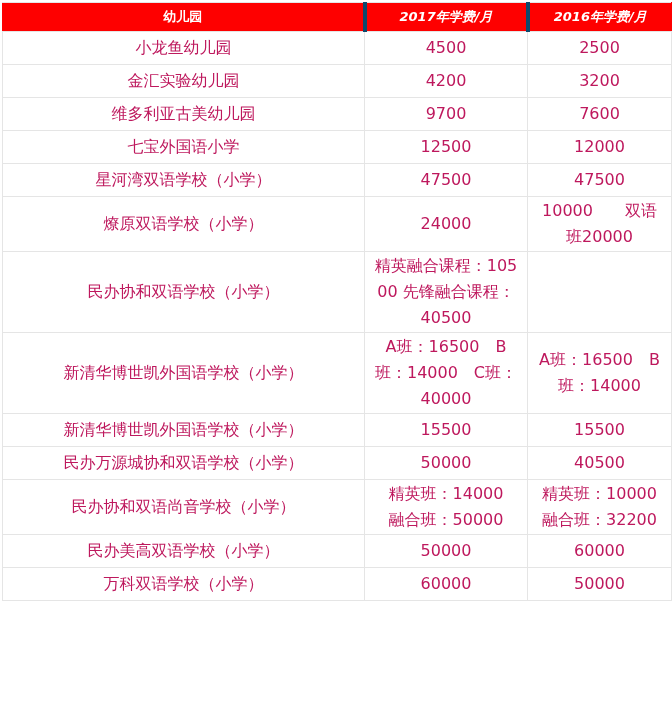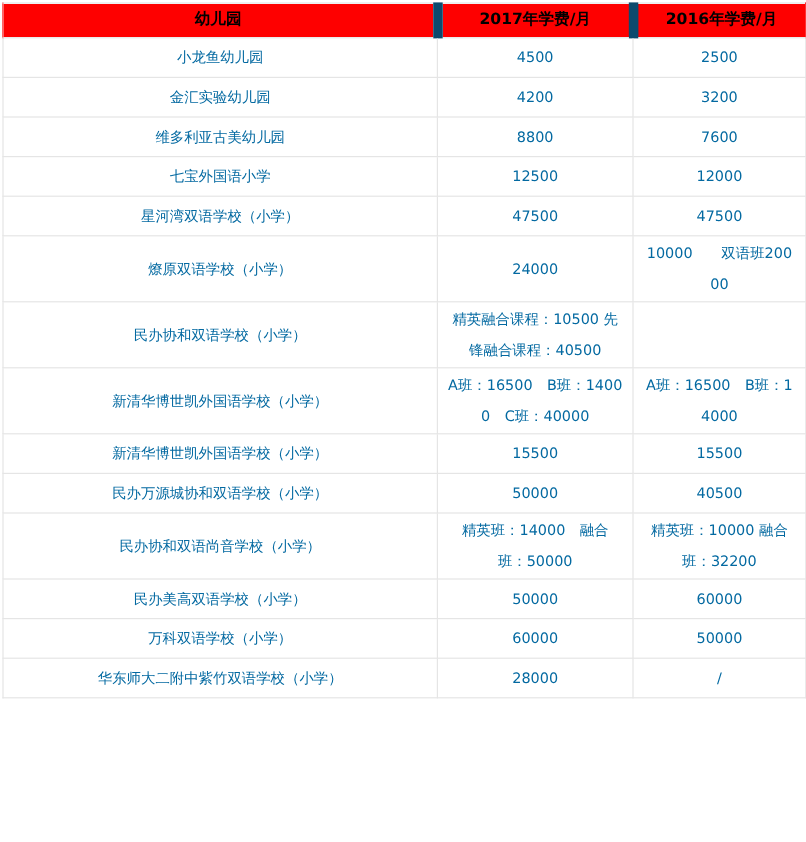--- a/index.html
+++ b/index.html
@@ -18,43 +18,44 @@
   table.tuition {
     border-collapse: collapse;
     table-layout: fixed;
     width: 669px;
     margin: 2px 0 0 2px;
   }
   table.tuition td {
     border: 1px solid #e5e5e5;
     text-align: center;
     vertical-align: middle;
-    font-size: 12px;
-    color: #0369a1;
+    font-size: 16px;
+    color: #be185d;
     line-height: 26px;
     height: 33px;
     padding: 1px 8px;
     word-break: break-all;
     overflow: hidden;
   }
   tr.section-header td {
     background: #fe0000;
-    color: #000000;
+    color: #ffffff;
     font-weight: bold;
     font-size: 13px;
     height: 29px;
     line-height: 20px;
     border-top: 1px solid #e5e5e5;
     border-bottom: 1px solid #e5e5e5;
     border-left: 1px solid #fe0000;
     border-right: 1px solid #fe0000;
     word-break: keep-all;
   }
   tr.section-header td + td {
-    border-left: 8px solid #0c4a6e;
+    border-left: 4px solid #0c4a6e;
+    font-style: italic;
   }
 </style>
 </head>
 <body>
 
 <div class="page">
   <table class="tuition">
     <colgroup>
       <col style="width:362px">
       <col style="width:163px">
@@ -71,21 +72,21 @@
           <td>4500</td>
           <td>2500</td>
         </tr>
         <tr>
           <td>金汇实验幼儿园</td>
           <td>4200</td>
           <td>3200</td>
         </tr>
         <tr>
           <td>维多利亚古美幼儿园</td>
-          <td>8800</td>
+          <td>9700</td>
           <td>7600</td>
         </tr>
         <tr>
           <td>七宝外国语小学</td>
           <td>12500</td>
           <td>12000</td>
         </tr>
         <tr>
           <td>星河湾双语学校（小学）</td>
           <td>47500</td>
@@ -124,20 +125,15 @@
         <tr>
           <td>民办美高双语学校（小学）</td>
           <td>50000</td>
           <td>60000</td>
         </tr>
         <tr>
           <td>万科双语学校（小学）</td>
           <td>60000</td>
           <td>50000</td>
         </tr>
-        <tr>
-          <td>华东师大二附中紫竹双语学校（小学）</td>
-          <td>28000</td>
-          <td>/</td>
-        </tr>
       </tbody>
   </table>
 </div>
 
 </body></html>

